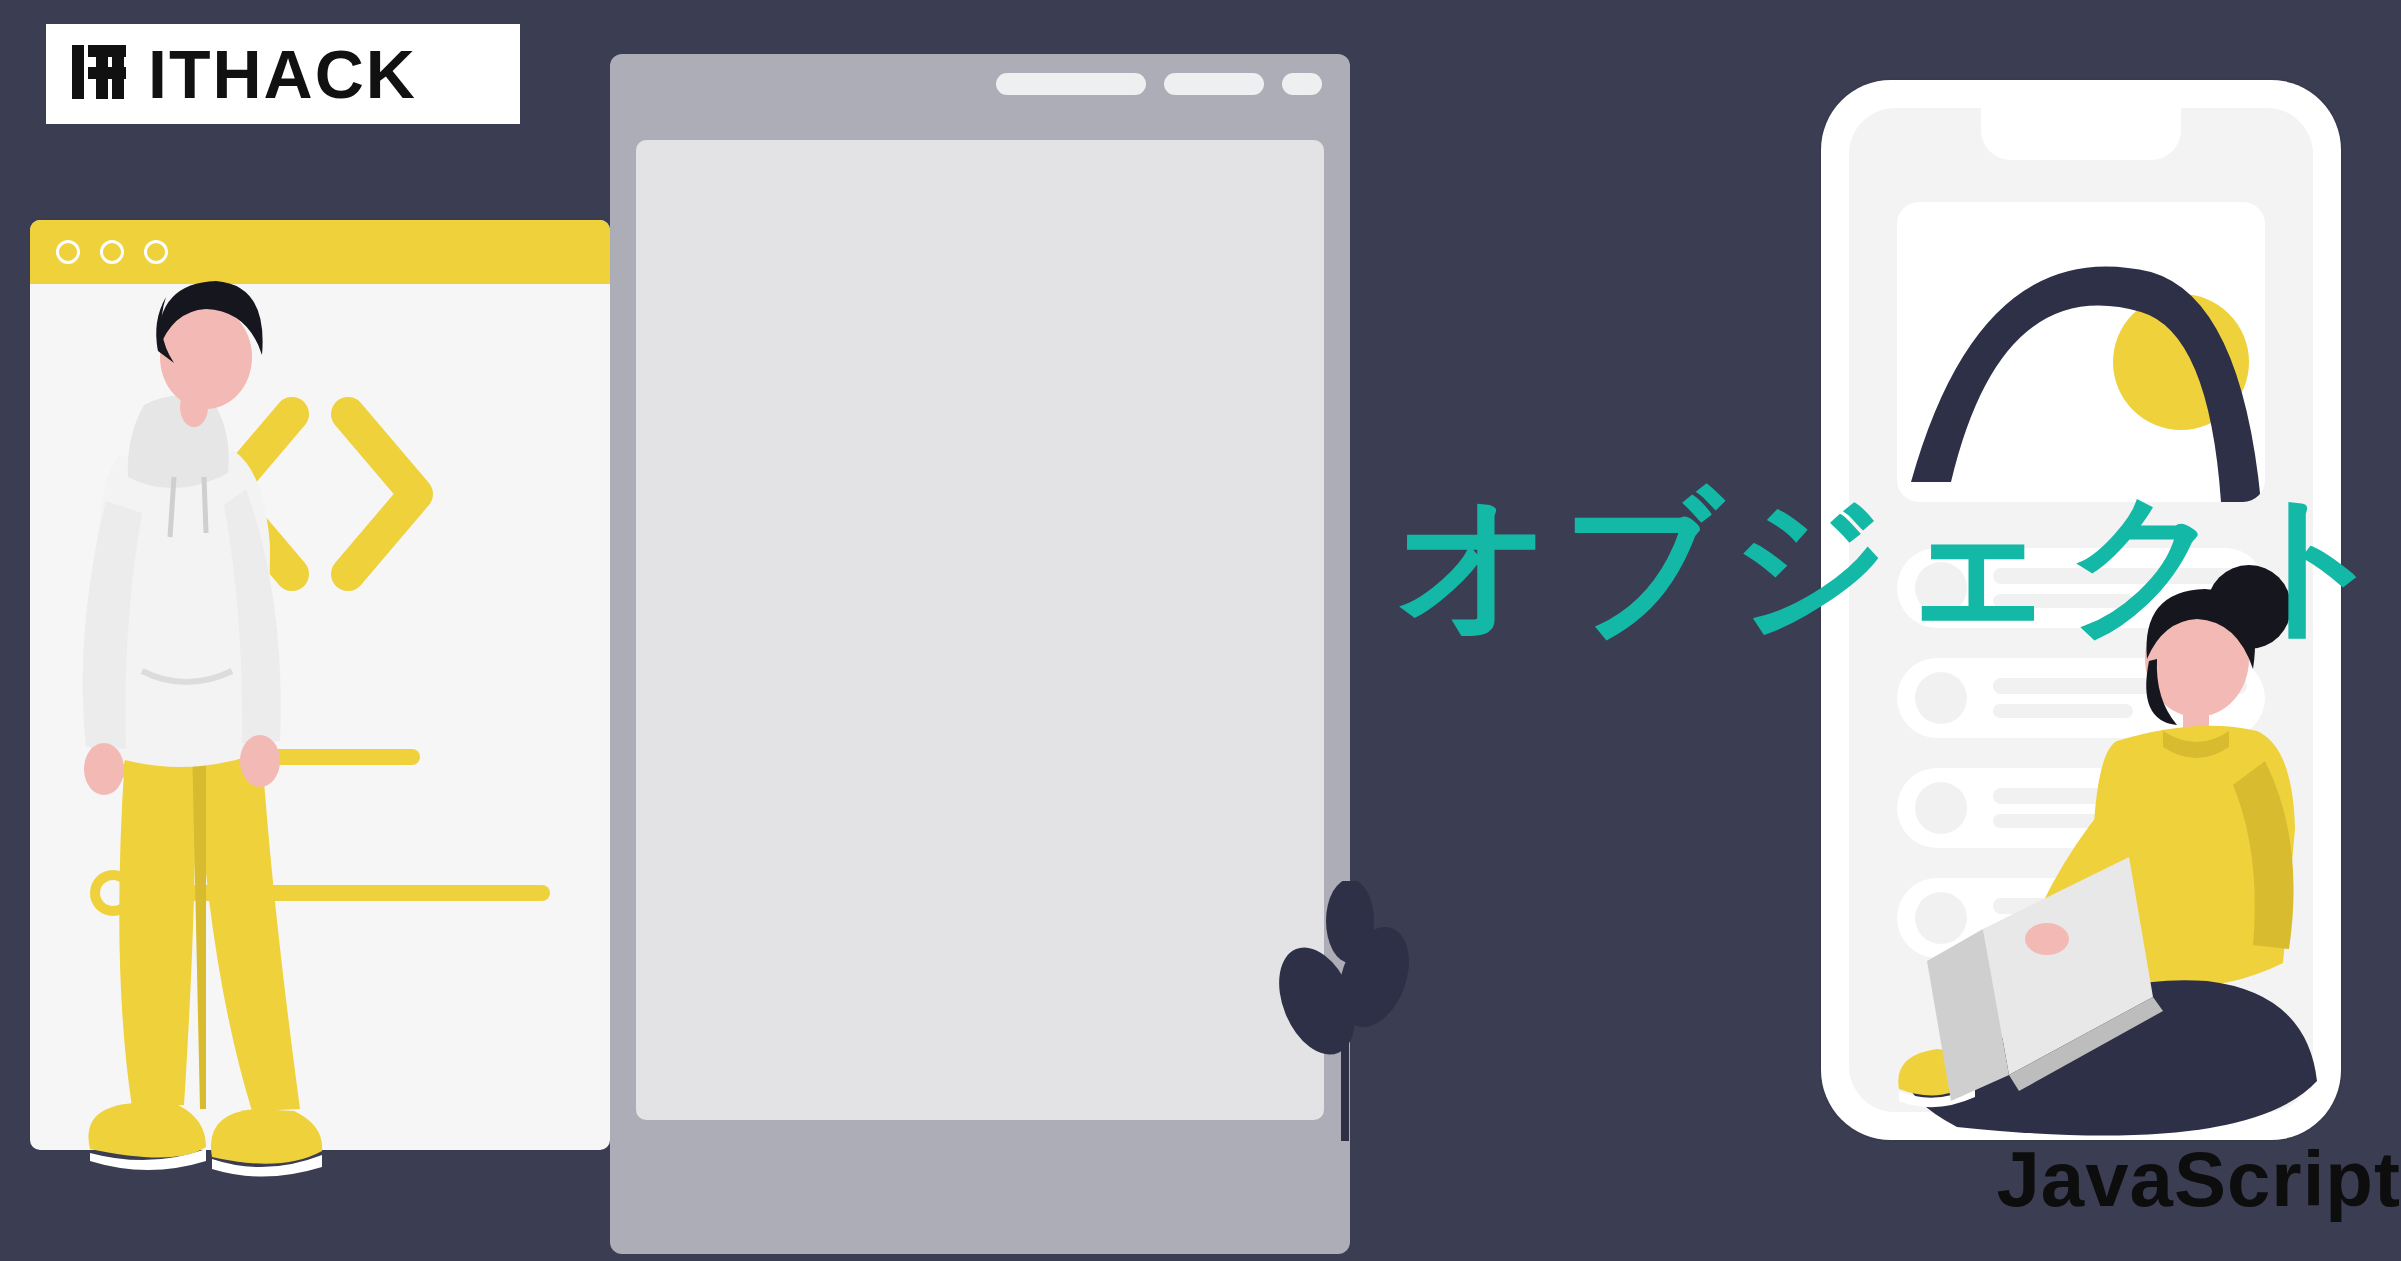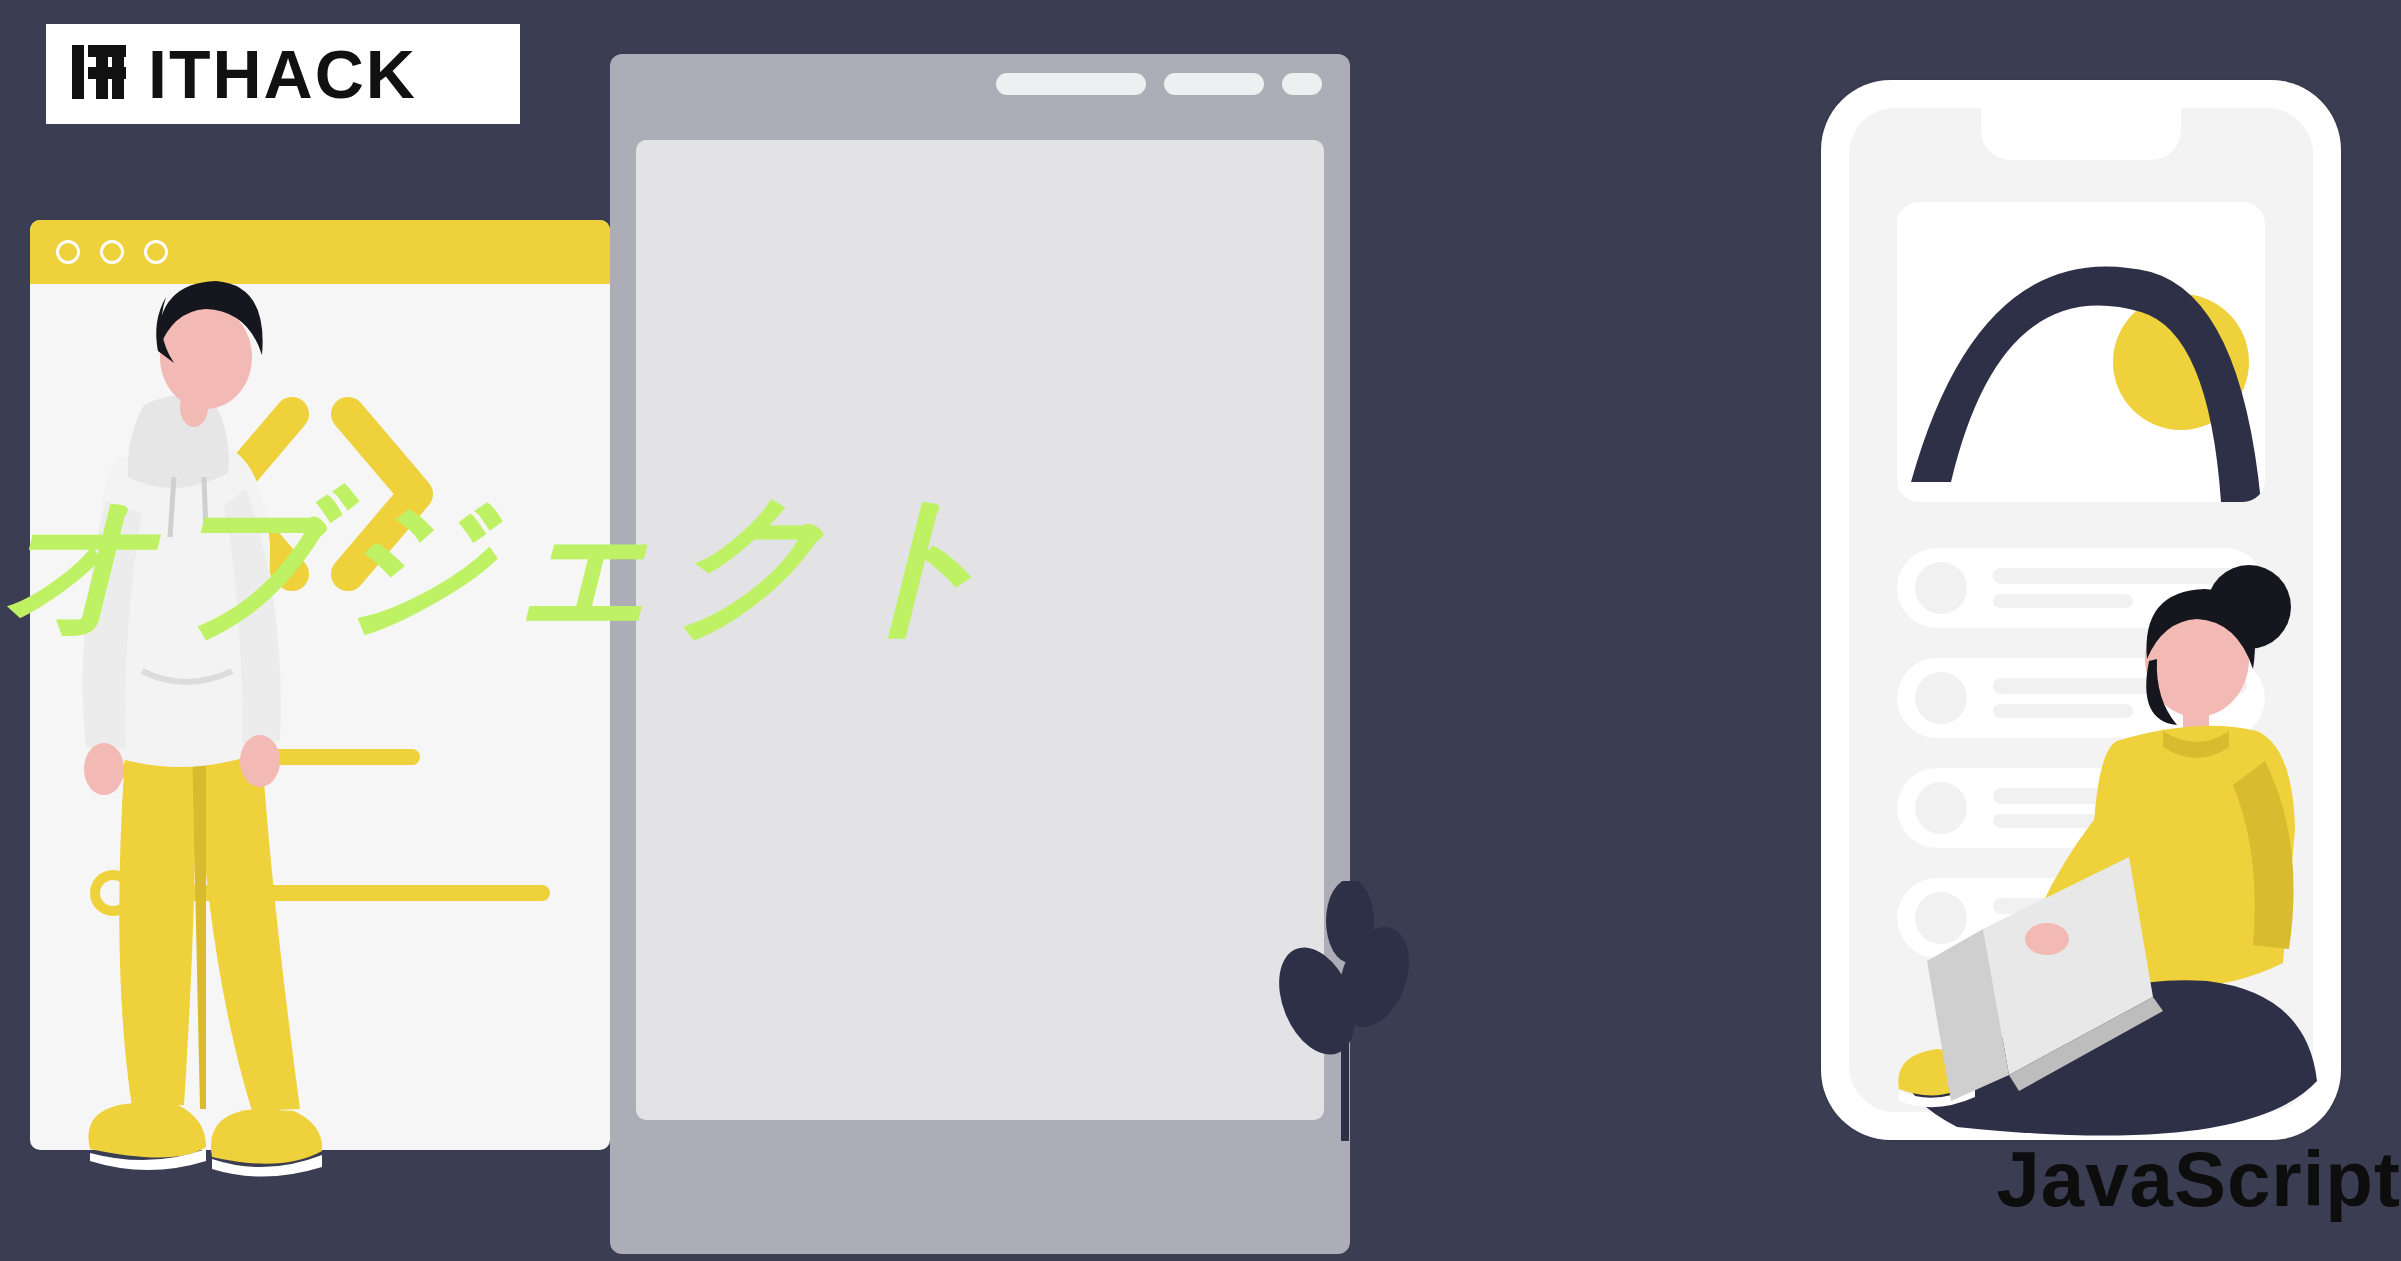--- a/index.html
+++ b/index.html
@@ -59,22 +59,22 @@
     background:#fff;border-radius:22px;overflow:hidden;
   }
   .phone-list{position:absolute;top:440px;left:48px;right:48px;display:flex;flex-direction:column;gap:30px}
   .phone-item{height:80px;background:#fff;border-radius:40px;display:flex;align-items:center;gap:26px;padding:0 18px}
   .pi-dot{width:52px;height:52px;border-radius:50%;background:#f1f1f1}
   .pi-top{height:16px;background:#f1f1f1;border-radius:10px;margin-bottom:10px}
   .pi-bot{height:14px;background:#f1f1f1;border-radius:10px;width:55%}
 
   
   .title-main{
-    position:absolute;left:0;right:0;top:460px;text-align:left;
-    font-weight:800;font-size:156px;color:#bef264;letter-spacing:8px;font-style:italic;
+    position:absolute;left:0;right:0;top:460px;text-align:right;
+    font-weight:800;font-size:156px;color:#14b8a6;letter-spacing:8px;
   }
   .title-sub{
     position:absolute;left:0;right:0;bottom:36px;text-align:right;
     font-weight:700;font-size:78px;color:#0d0d0d;letter-spacing:1px;
   }
 
   
   .plant{position:absolute;left:1270px;bottom:120px;width:150px;height:260px}
 
   

